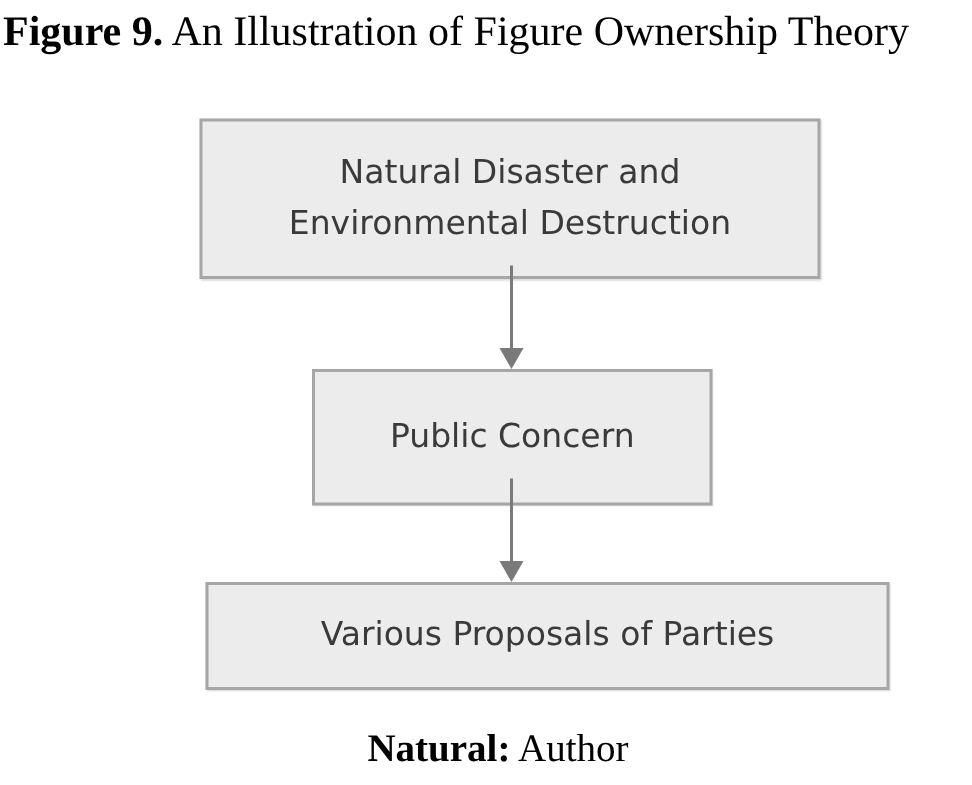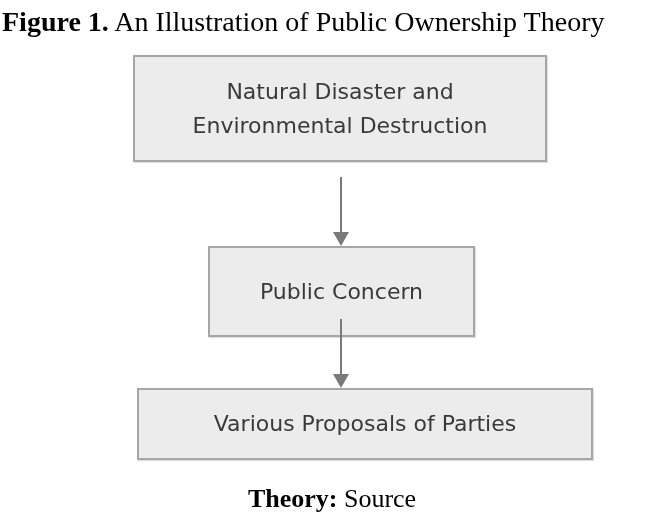--- a/index.html
+++ b/index.html
@@ -37,21 +37,21 @@
     border: 2px solid var(--box-border);
     box-shadow: 1px 1px 1px rgba(0,0,0,0.12);
     display: flex;
     align-items: center;
     justify-content: center;
     text-align: center;
     color: var(--box-text-color);
     font-size: 22px;
     line-height: 34px;
   }
-  .node-1 { left: 133px; top: 55px;  width: 414px; height: 107px; }
+  .node-1 { left: 133px; top: 79px;  width: 414px; height: 107px; }
   .node-2 { left: 208px; top: 246px; width: 267px; height: 91px;  }
   .node-3 { left: 137px; top: 388px; width: 456px; height: 72px;  }
   .node-1 .node-label { max-width: 370px; }
   .edge { position: absolute; }
   .edge-line {
     position: absolute;
     width: 2px;
     background: var(--arrow-color);
   }
   .edge-head {
@@ -78,21 +78,21 @@
     white-space: nowrap;
   }
   .source-label { font-weight: bold; }
 </style>
 </head>
 <body>
 
 <div class="canvas">
 
   <div class="caption">
-    <span class="caption-label">Figure 1.</span><span class="caption-text"> An Illustration of Public Ownership Theory</span>
+    <span class="caption-label">Figure 9.</span><span class="caption-text"> An Illustration of Figure Ownership Theory</span>
   </div>
 
   <div class="node node-1">
     <span class="node-label">Natural Disaster and Environmental Destruction</span>
   </div>
 
   <div class="edge edge-1">
     <div class="edge-line"></div>
     <div class="edge-head"></div>
   </div>
@@ -104,16 +104,16 @@
   <div class="edge edge-2">
     <div class="edge-line"></div>
     <div class="edge-head"></div>
   </div>
 
   <div class="node node-3">
     <span class="node-label">Various Proposals of Parties</span>
   </div>
 
   <div class="source-note">
-    <span class="source-label">Theory:</span><span> Source</span>
+    <span class="source-label">Natural:</span><span> Author</span>
   </div>
 
 </div>
 
 </body></html>

